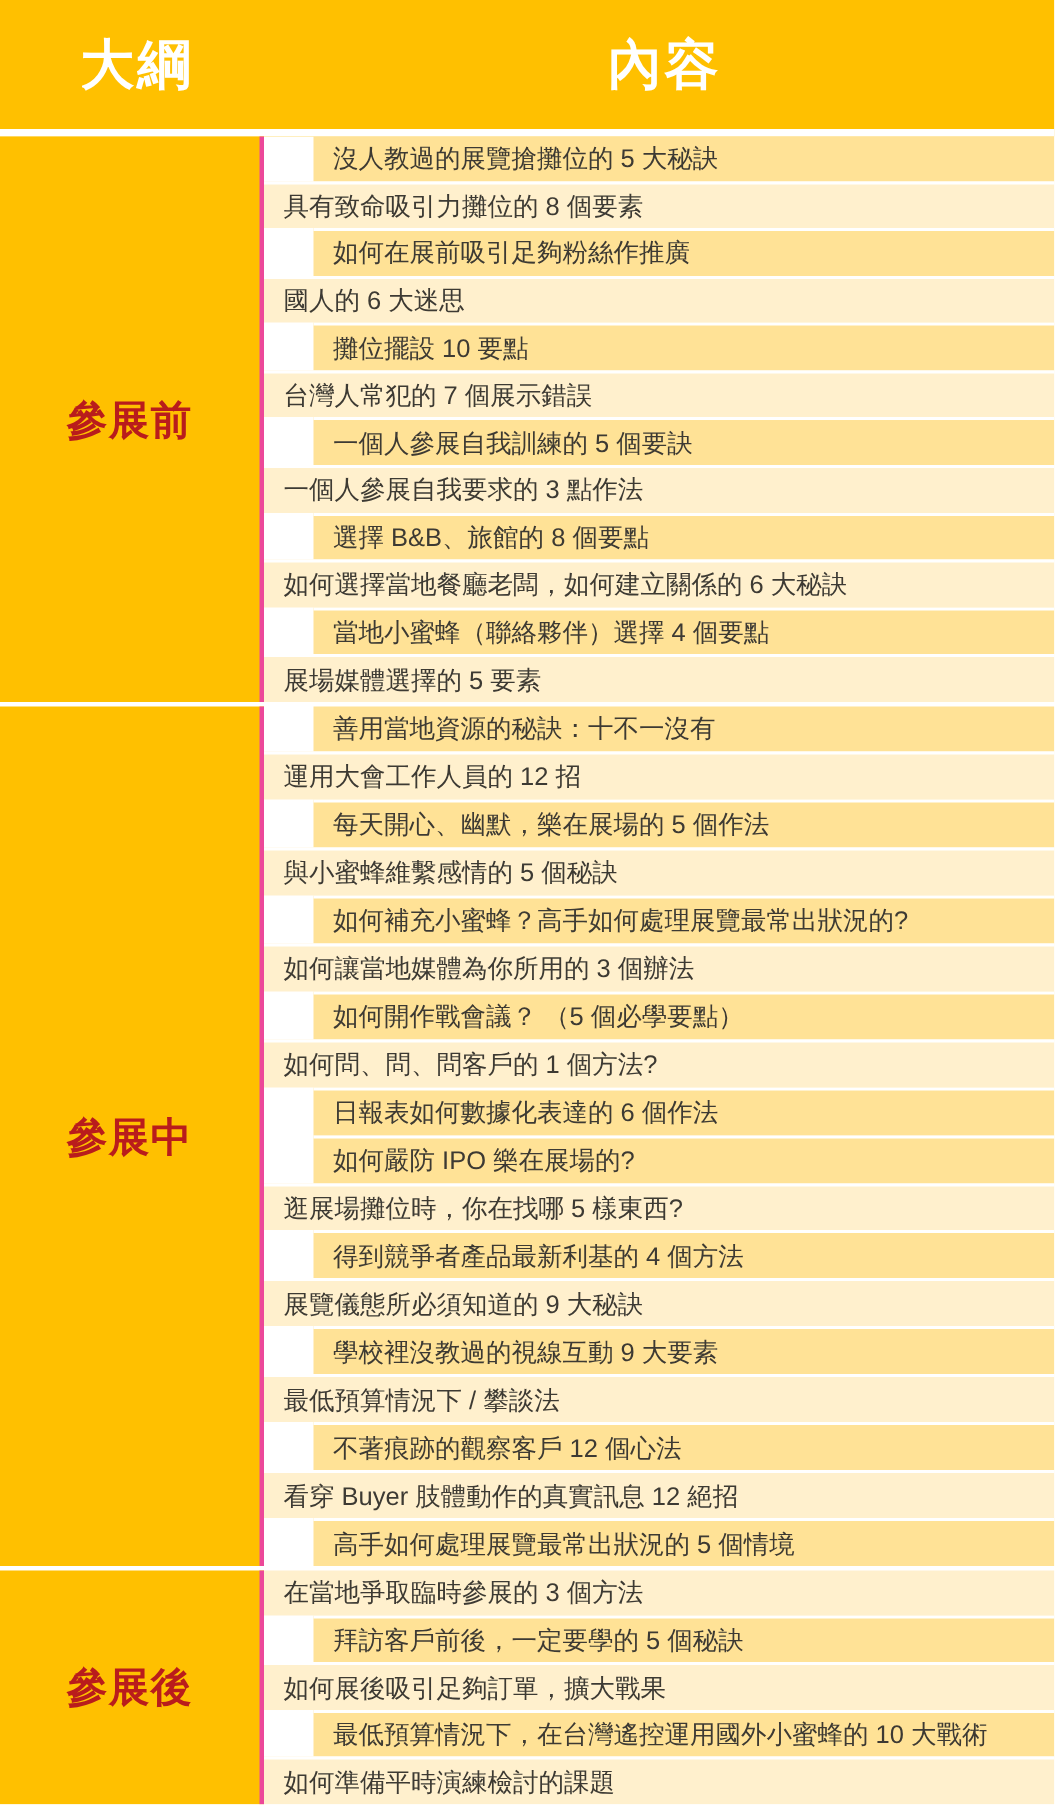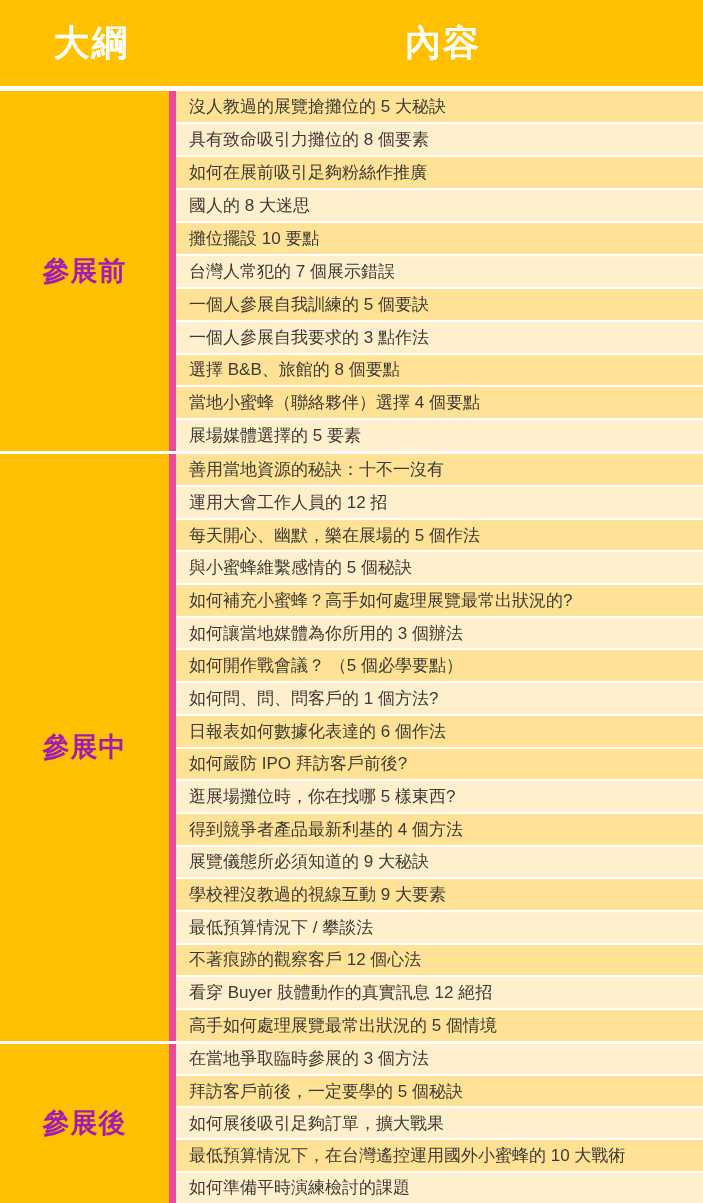--- a/index.html
+++ b/index.html
@@ -37,84 +37,85 @@
 
   
   .body { flex: 1; display: flex; flex-direction: column; }
   .section { display: flex; }
   .section + .section { border-top: 3px solid #ffffff; }
 
   .label-cell {
     width: 176px;
     flex: 0 0 176px;
     background: var(--gold, #ffc000);
-    border-right: 7px solid #ec4899;
+    border-right: 3px solid #ec4899;
     display: flex;
     align-items: center;
     justify-content: center;
     font-size: 27px;
     font-weight: bold;
-    color: #a21caf;
+    color: #b91c1c;
     letter-spacing: 1px;
   }
 
   .rows { flex: 1; display: flex; flex-direction: column; }
   .row {
     flex: 1;
     display: flex;
     align-items: center;
     padding-left: 13px;
     padding-right: 6px;
     font-size: 17px;
     color: var(--row-text, #3d3a33);
     white-space: nowrap;
     overflow: hidden;
   }
   .row + .row { border-top: 2px solid #ffffff; }
-  .row.dark  { background: var(--band-dark, #ffe296); }
+  .row.dark  { background: var(--band-dark, #ffe296); margin-left: 33px; }
   .row.light { background: var(--band-light, #fff0cd); }
 </style>
 </head>
 <body>
 
 <div class="table-wrap">
   <div class="header">
     <div class="header-cell outline">大綱</div>
     <div class="header-cell content">內容</div>
   </div>
   <div class="body" id="sections">
       <div class="section" style="flex-grow: 12;">
         <div class="label-cell">參展前</div>
         <div class="rows">
           <div class="row dark">沒人教過的展覽搶攤位的 5 大秘訣</div>
           <div class="row light">具有致命吸引力攤位的 8 個要素</div>
           <div class="row dark">如何在展前吸引足夠粉絲作推廣</div>
-          <div class="row light">國人的 8 大迷思</div>
+          <div class="row light">國人的 6 大迷思</div>
           <div class="row dark">攤位擺設 10 要點</div>
           <div class="row light">台灣人常犯的 7 個展示錯誤</div>
           <div class="row dark">一個人參展自我訓練的 5 個要訣</div>
           <div class="row light">一個人參展自我要求的 3 點作法</div>
           <div class="row dark">選擇 B&amp;B、旅館的 8 個要點</div>
+          <div class="row light">如何選擇當地餐廳老闆，如何建立關係的 6 大秘訣</div>
           <div class="row dark">當地小蜜蜂（聯絡夥伴）選擇 4 個要點</div>
           <div class="row light">展場媒體選擇的 5 要素</div>
         </div>
       </div>
       <div class="section" style="flex-grow: 19;">
         <div class="label-cell">參展中</div>
         <div class="rows">
           <div class="row dark">善用當地資源的秘訣：十不一沒有</div>
           <div class="row light">運用大會工作人員的 12 招</div>
           <div class="row dark">每天開心、幽默，樂在展場的 5 個作法</div>
           <div class="row light">與小蜜蜂維繫感情的 5 個秘訣</div>
           <div class="row dark">如何補充小蜜蜂？高手如何處理展覽最常出狀況的?</div>
           <div class="row light">如何讓當地媒體為你所用的 3 個辦法</div>
           <div class="row dark">如何開作戰會議？ （5 個必學要點）</div>
           <div class="row light">如何問、問、問客戶的 1 個方法?</div>
           <div class="row dark">日報表如何數據化表達的 6 個作法</div>
-          <div class="row dark">如何嚴防 IPO 拜訪客戶前後?</div>
+          <div class="row dark">如何嚴防 IPO 樂在展場的?</div>
           <div class="row light">逛展場攤位時，你在找哪 5 樣東西?</div>
           <div class="row dark">得到競爭者產品最新利基的 4 個方法</div>
           <div class="row light">展覽儀態所必須知道的 9 大秘訣</div>
           <div class="row dark">學校裡沒教過的視線互動 9 大要素</div>
           <div class="row light">最低預算情況下 / 攀談法</div>
           <div class="row dark">不著痕跡的觀察客戶 12 個心法</div>
           <div class="row light">看穿 Buyer 肢體動作的真實訊息 12 絕招</div>
           <div class="row dark">高手如何處理展覽最常出狀況的 5 個情境</div>
         </div>
       </div>

